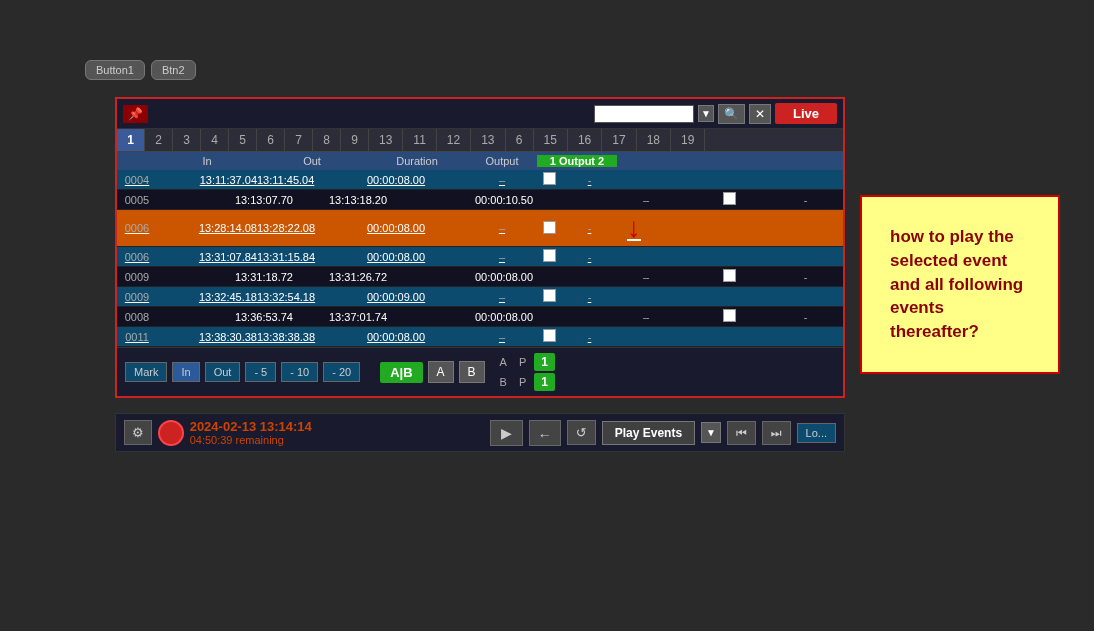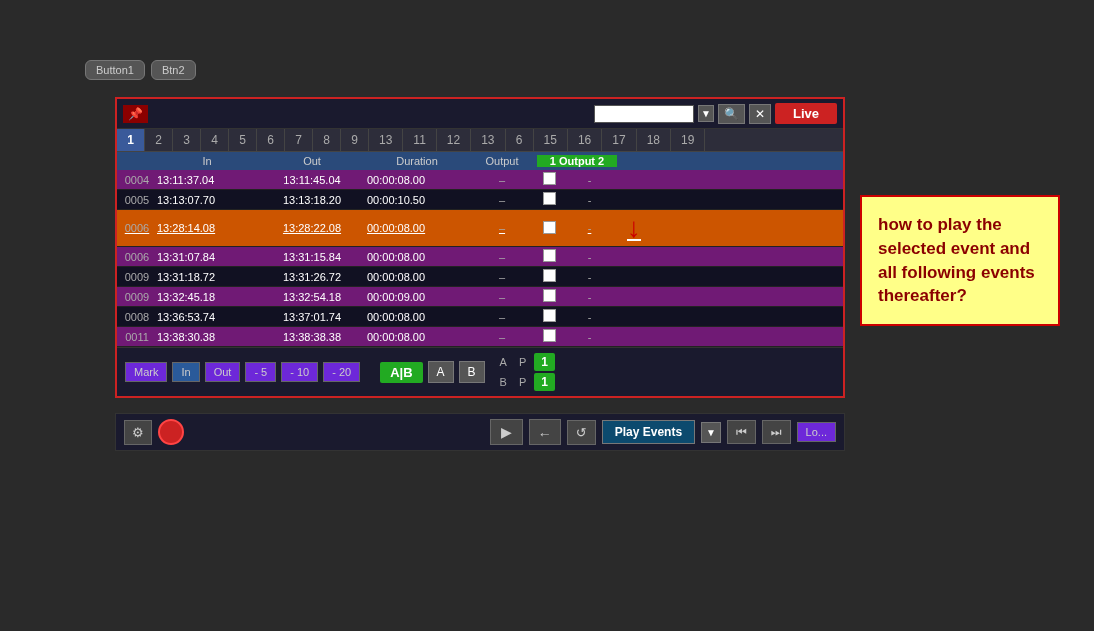--- a/index.html
+++ b/index.html
@@ -148,27 +148,27 @@
     .col-2 { min-width: 40px; text-align: center; color: #ccc; }
 
     
     .event-row {
       display: flex;
       align-items: center;
       padding: 2px 0;
       border-bottom: 1px solid #222;
       font-size: 11px;
     }
-    .event-row.normal { background: #701a75; }
-    .event-row.dark { background: #111122; }
+    .event-row.normal { background: #0c4a6e; text-decoration: underline; }
+    .event-row.dark { background: #111122; gap: 36px; }
     .event-row.selected { background: #cc5500; text-decoration: underline; }
 
     .cell-num { width: 40px; text-align: center; color: #aaa; }
-    .cell-in { width: 100px; text-align: left; }
-    .cell-out { width: 110px; text-align: center; }
+    .cell-in { width: 100px; text-align: right; }
+    .cell-out { width: 110px; text-align: left; }
     .cell-dur { width: 100px; }
     .cell-speed { width: 70px; text-align: center; color: #aaa; }
     .cell-check { width: 25px; text-align: center; }
     .cell-dash { width: 55px; text-align: center; color: #aaa; }
 
     .checkbox {
       width: 13px; height: 13px;
       border: 1px solid #999;
       background: #fff;
       display: inline-block;
@@ -178,21 +178,21 @@
     .bottom-controls {
       display: flex;
       align-items: center;
       padding: 5px 8px;
       gap: 5px;
       background: #1a1a2e;
       border-top: 1px solid #333;
       flex-wrap: wrap;
     }
     .mark-btn {
-      background: #6d28d9;
+      background: #0c4a6e;
       border: 1px solid #666;
       color: #ccc;
       padding: 3px 8px;
       cursor: pointer;
       font-size: 11px;
     }
     .mark-btn.active { background: #2a5a9a; }
 
     
     .ab-btn {
@@ -297,21 +297,21 @@
     }
     .loop-btn {
       background: #444;
       border: 1px solid #666;
       color: #ccc;
       padding: 4px 8px;
       cursor: pointer;
       font-size: 13px;
     }
     .play-events-btn {
-      background: #0c4a6e;
+      background: #404040;
       border: 1px solid #777;
       color: #fff;
       padding: 4px 12px;
       cursor: pointer;
       font-size: 12px;
       font-weight: bold;
     }
     .play-events-dd {
       background: #555;
       border: 1px solid #777;
@@ -330,21 +330,21 @@
     }
 
     
     .tooltip-box {
       position: absolute;
       top: 195px;
       left: 860px;
       width: 200px;
       background: #ffff88;
       border: 2px solid #cc0000;
-      padding: 16px;
+      padding: 28px;
       color: #8b0000;
       font-size: 17px;
       font-weight: bold;
       line-height: 1.4;
     }
   </style>
 </head>
 <body>
 
 <div class="top-bar">
@@ -498,20 +498,24 @@
         <span class="p-label">P</span>
         <span class="num-green">1</span>
       </div>
     </div>
   </div>
 </div>
 
 <div class="status-bar">
   <button class="gear-btn">⚙</button>
   <div class="rec-btn"></div>
+  <div style="display:flex; flex-direction:column;">
+    <span class="time-display">2024-02-13 13:14:14</span>
+    <span class="remaining">04:50:39 remaining</span>
+  </div>
   <div style="flex:1;"></div>
   <button class="play-btn">▶</button>
   <button class="back-btn">←</button>
   <button class="loop-btn">↺</button>
   <button class="play-events-btn">Play Events</button>
   <button class="play-events-dd">▼</button>
   <button class="skip-btn">⏮</button>
   <button class="skip-btn">⏭</button>
   <button class="mark-btn">Lo...</button>
 </div>

